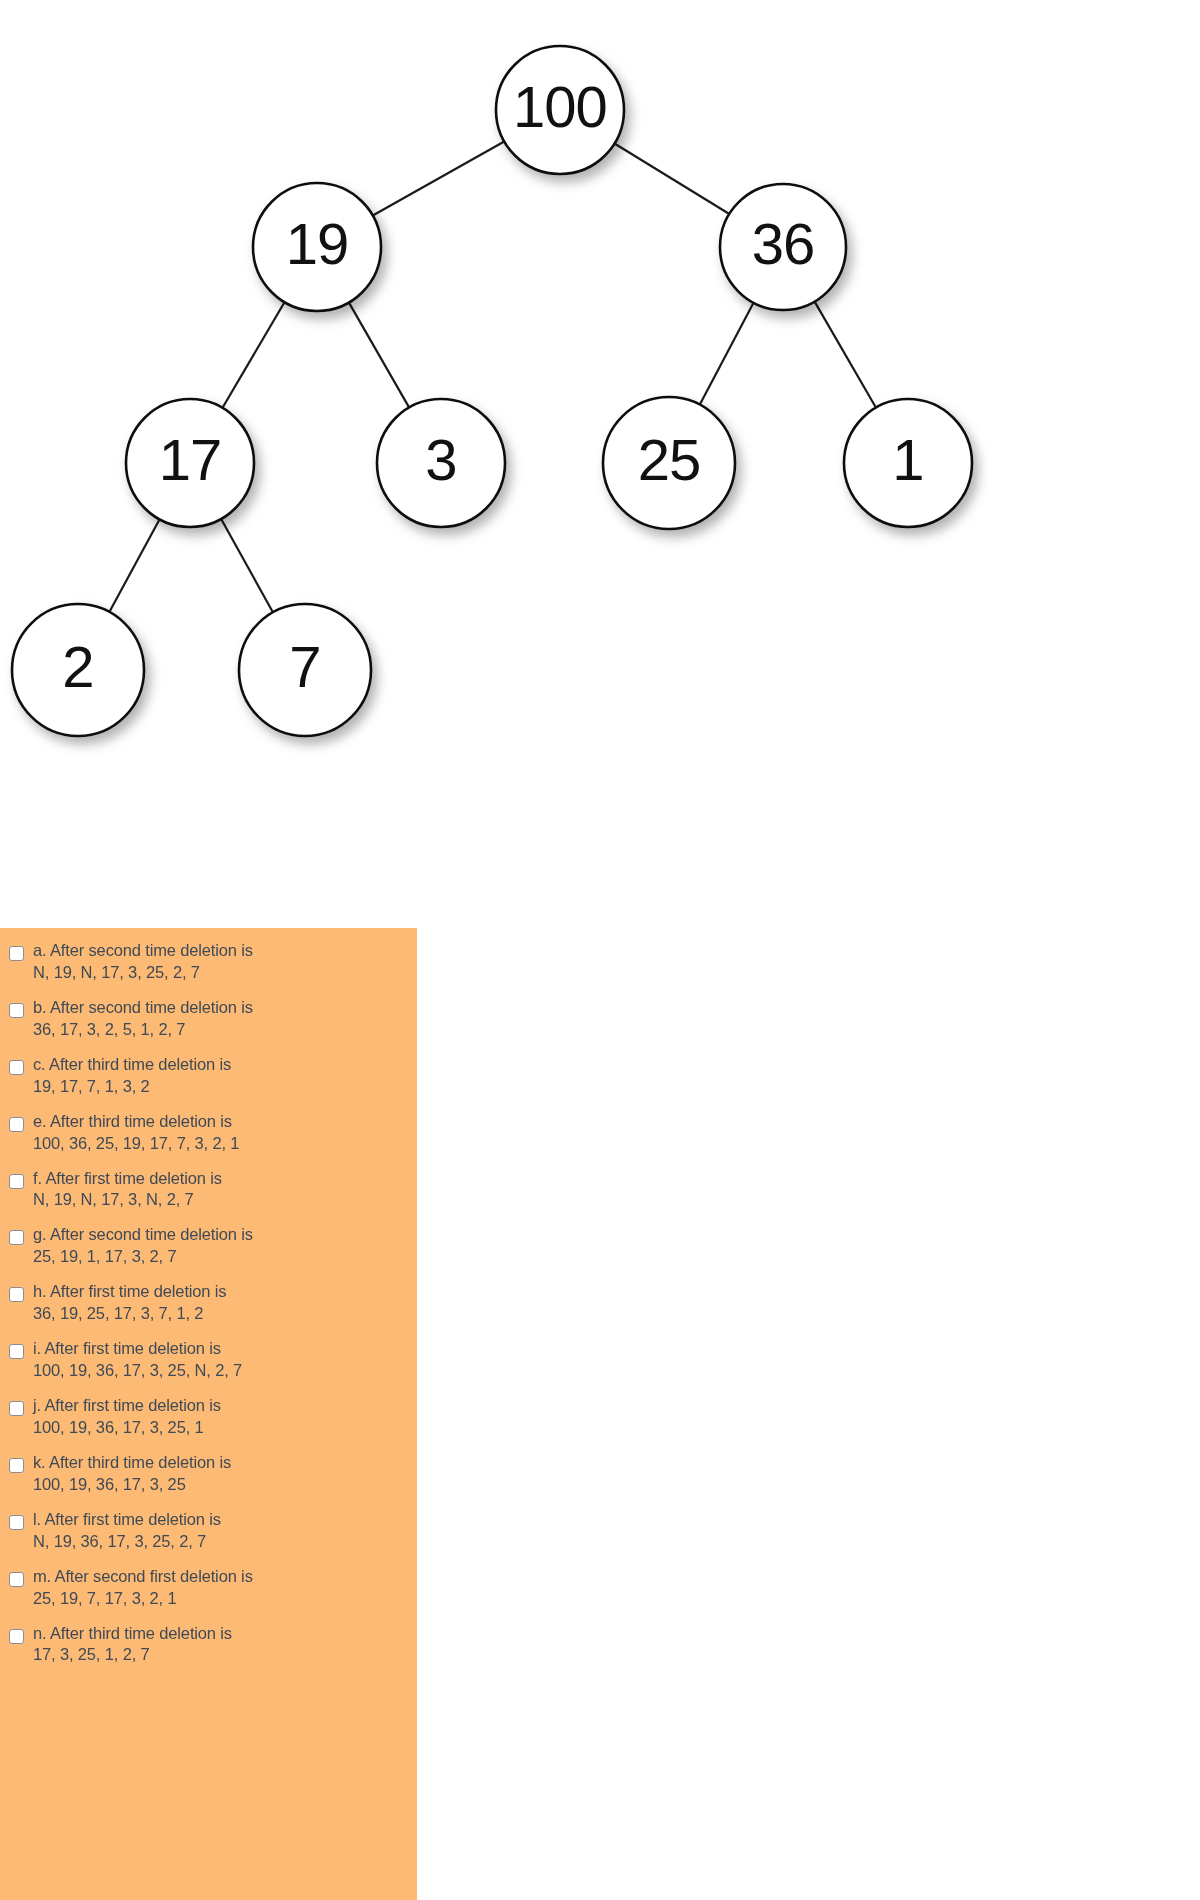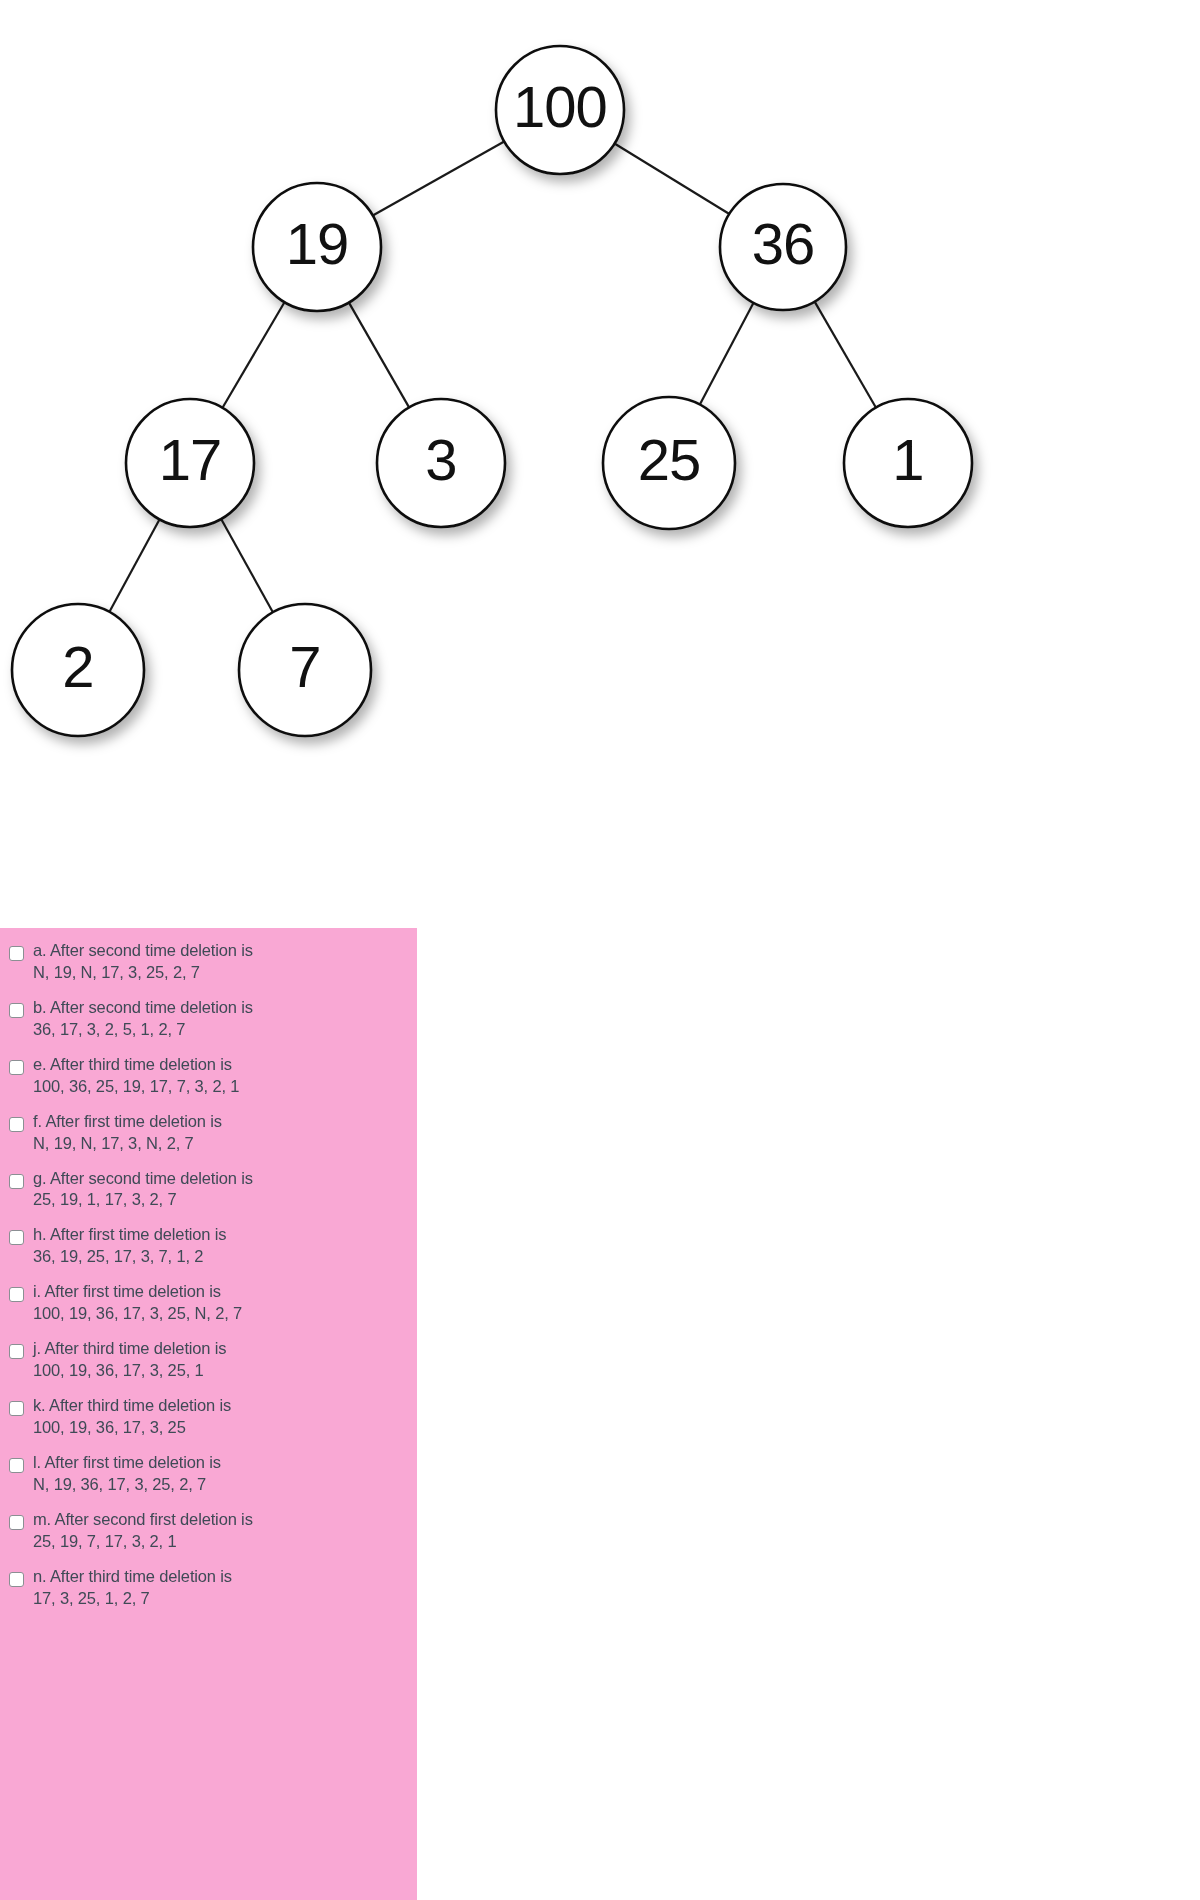--- a/index.html
+++ b/index.html
@@ -48,21 +48,21 @@
     letter-spacing: -1px;
   }
 
   
   #options-panel {
     position: absolute;
     left: 0;
     top: 928px;
     width: 417px;
     height: 972px;
-    background: #f9a8d4;
+    background: #fdba74;
     padding: 12px 0 0 0;
     box-sizing: border-box;
   }
   .option-row {
     display: flex;
     align-items: flex-start;
     padding: 0 10px 0 9px;
     margin-bottom: 13px;
   }
   .option-checkbox {
@@ -162,20 +162,27 @@
       <div class="option-row">
         <div class="option-checkbox"></div>
         <div class="option-text">
           <span class="option-line">b. After second time deletion is</span>
           <span class="option-line">36, 17, 3, 2, 5, 1, 2, 7</span>
         </div>
       </div>
       <div class="option-row">
         <div class="option-checkbox"></div>
         <div class="option-text">
+          <span class="option-line">c. After third time deletion is</span>
+          <span class="option-line">19, 17, 7, 1, 3, 2</span>
+        </div>
+      </div>
+      <div class="option-row">
+        <div class="option-checkbox"></div>
+        <div class="option-text">
           <span class="option-line">e. After third time deletion is</span>
           <span class="option-line">100, 36, 25, 19, 17, 7, 3, 2, 1</span>
         </div>
       </div>
       <div class="option-row">
         <div class="option-checkbox"></div>
         <div class="option-text">
           <span class="option-line">f. After first time deletion is</span>
           <span class="option-line">N, 19, N, 17, 3, N, 2, 7</span>
         </div>
@@ -197,21 +204,21 @@
       <div class="option-row">
         <div class="option-checkbox"></div>
         <div class="option-text">
           <span class="option-line">i. After first time deletion is</span>
           <span class="option-line">100, 19, 36, 17, 3, 25, N, 2, 7</span>
         </div>
       </div>
       <div class="option-row">
         <div class="option-checkbox"></div>
         <div class="option-text">
-          <span class="option-line">j. After third time deletion is</span>
+          <span class="option-line">j. After first time deletion is</span>
           <span class="option-line">100, 19, 36, 17, 3, 25, 1</span>
         </div>
       </div>
       <div class="option-row">
         <div class="option-checkbox"></div>
         <div class="option-text">
           <span class="option-line">k. After third time deletion is</span>
           <span class="option-line">100, 19, 36, 17, 3, 25</span>
         </div>
       </div>

